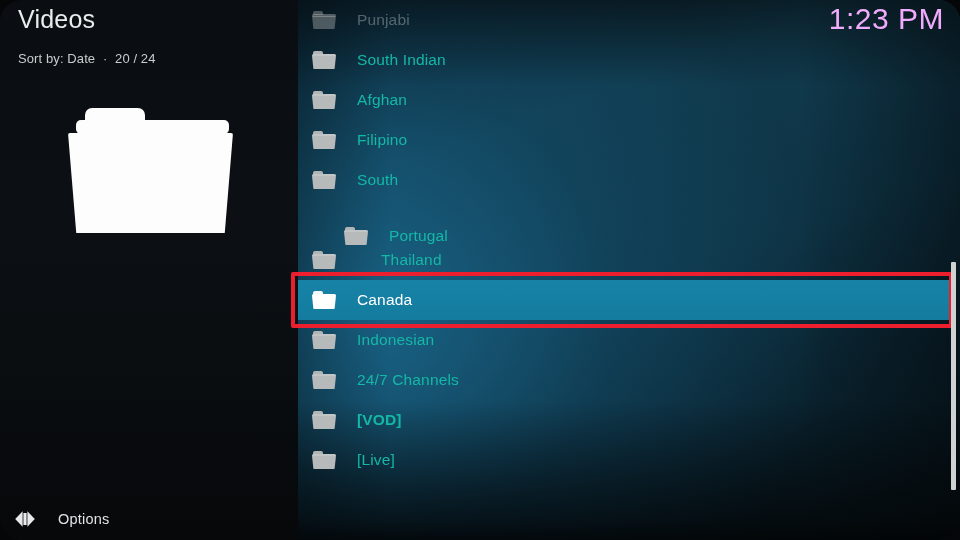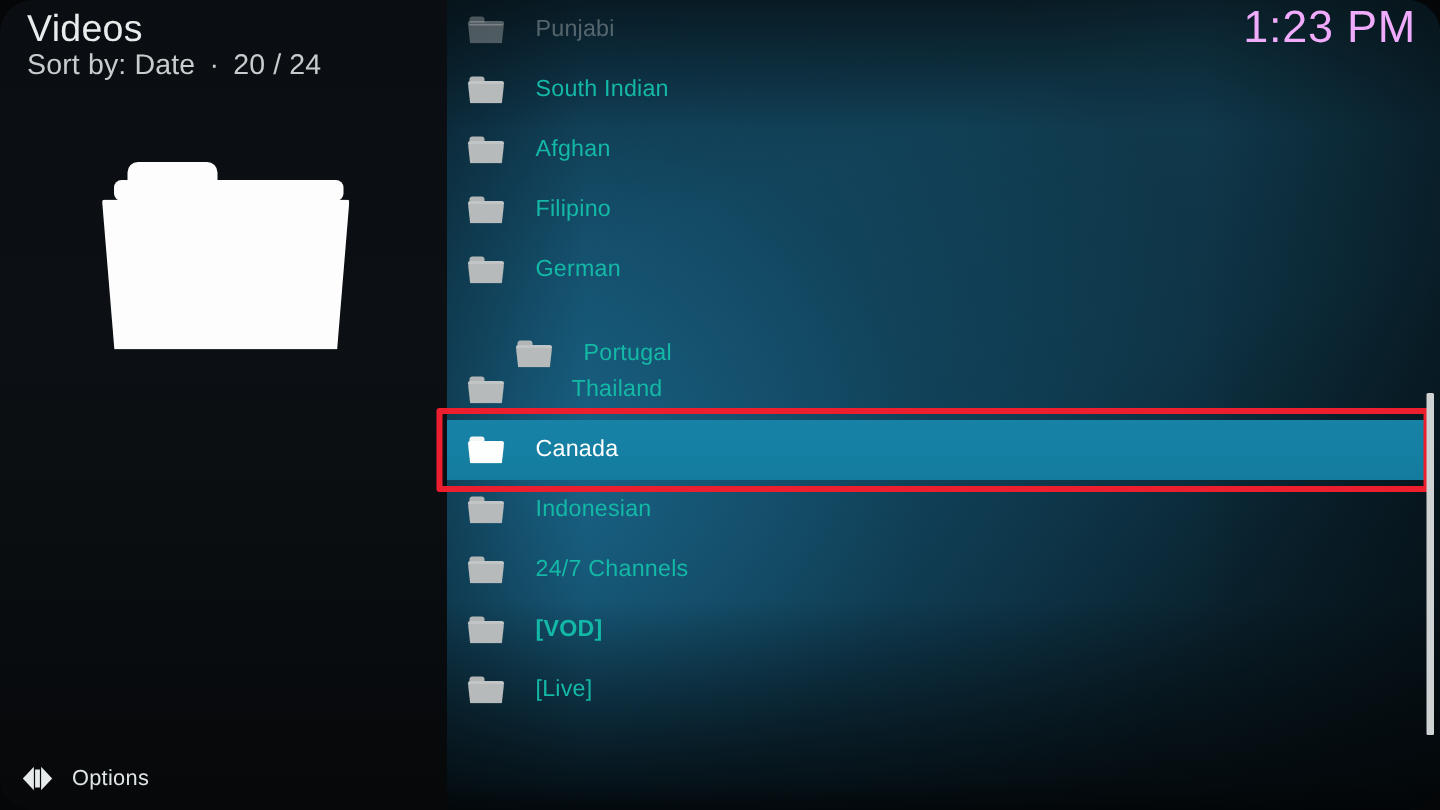--- a/index.html
+++ b/index.html
@@ -43,22 +43,22 @@
   }
 
   #header {
     position:absolute; left:18px; top:4px;
   }
   #page-title {
     font-size:25px; font-weight:400; color:#e8eced;
     letter-spacing:0.2px; line-height:30px;
   }
   #sort-line {
-    font-size:19px; color:#c7cdcf; line-height:18px;
-    margin-top:1px; letter-spacing:0.1px;
+    font-size:13px; color:#c7cdcf; line-height:18px;
+    margin-top:16px; letter-spacing:0.1px;
     white-space:nowrap;
   }
   #sort-line .sep { padding:0 4px; }
 
   
   #preview {
     position:absolute;
     left:68px; top:108px; width:165px; height:125px;
   }
   .bigfolder-tab {
@@ -77,21 +77,21 @@
     position:absolute; left:0px; top:25px;
     width:165px; height:100px;
     background:#fdfdfd;
     border-radius:2px 2px 6px 6px;
     clip-path:polygon(0% 0%, 100% 0%, 95% 100%, 5% 100%);
   }
 
   
   #options-bar {
     position:absolute; left:14px; bottom:8px;
-    display:flex; align-items:center; gap:12px;
+    display:flex; align-items:center; gap:22px;
     height:26px;
   }
   #options-icon {
     width:22px; height:20px; flex:0 0 auto;
     position:relative;
   }
   #options-label {
     font-size:14.5px; color:#dfe4e5; letter-spacing:0.2px;
   }
 
@@ -254,21 +254,21 @@
           <span class="body"></span>
         </span>
         <span class="label">Filipino</span>
       </div>
       <div class="row" style="top: 160px;">
         <span class="ficon">
           <span class="tab"></span>
           <span class="lip"></span>
           <span class="body"></span>
         </span>
-        <span class="label">German</span>
+        <span class="label">South</span>
       </div>
       <div class="row" style="top: 216px; padding-left: 32px;">
         <span class="ficon">
           <span class="tab"></span>
           <span class="lip"></span>
           <span class="body"></span>
         </span>
         <span class="label">Portugal</span>
       </div>
       <div class="row" style="top: 240px; gap: 24px;">

